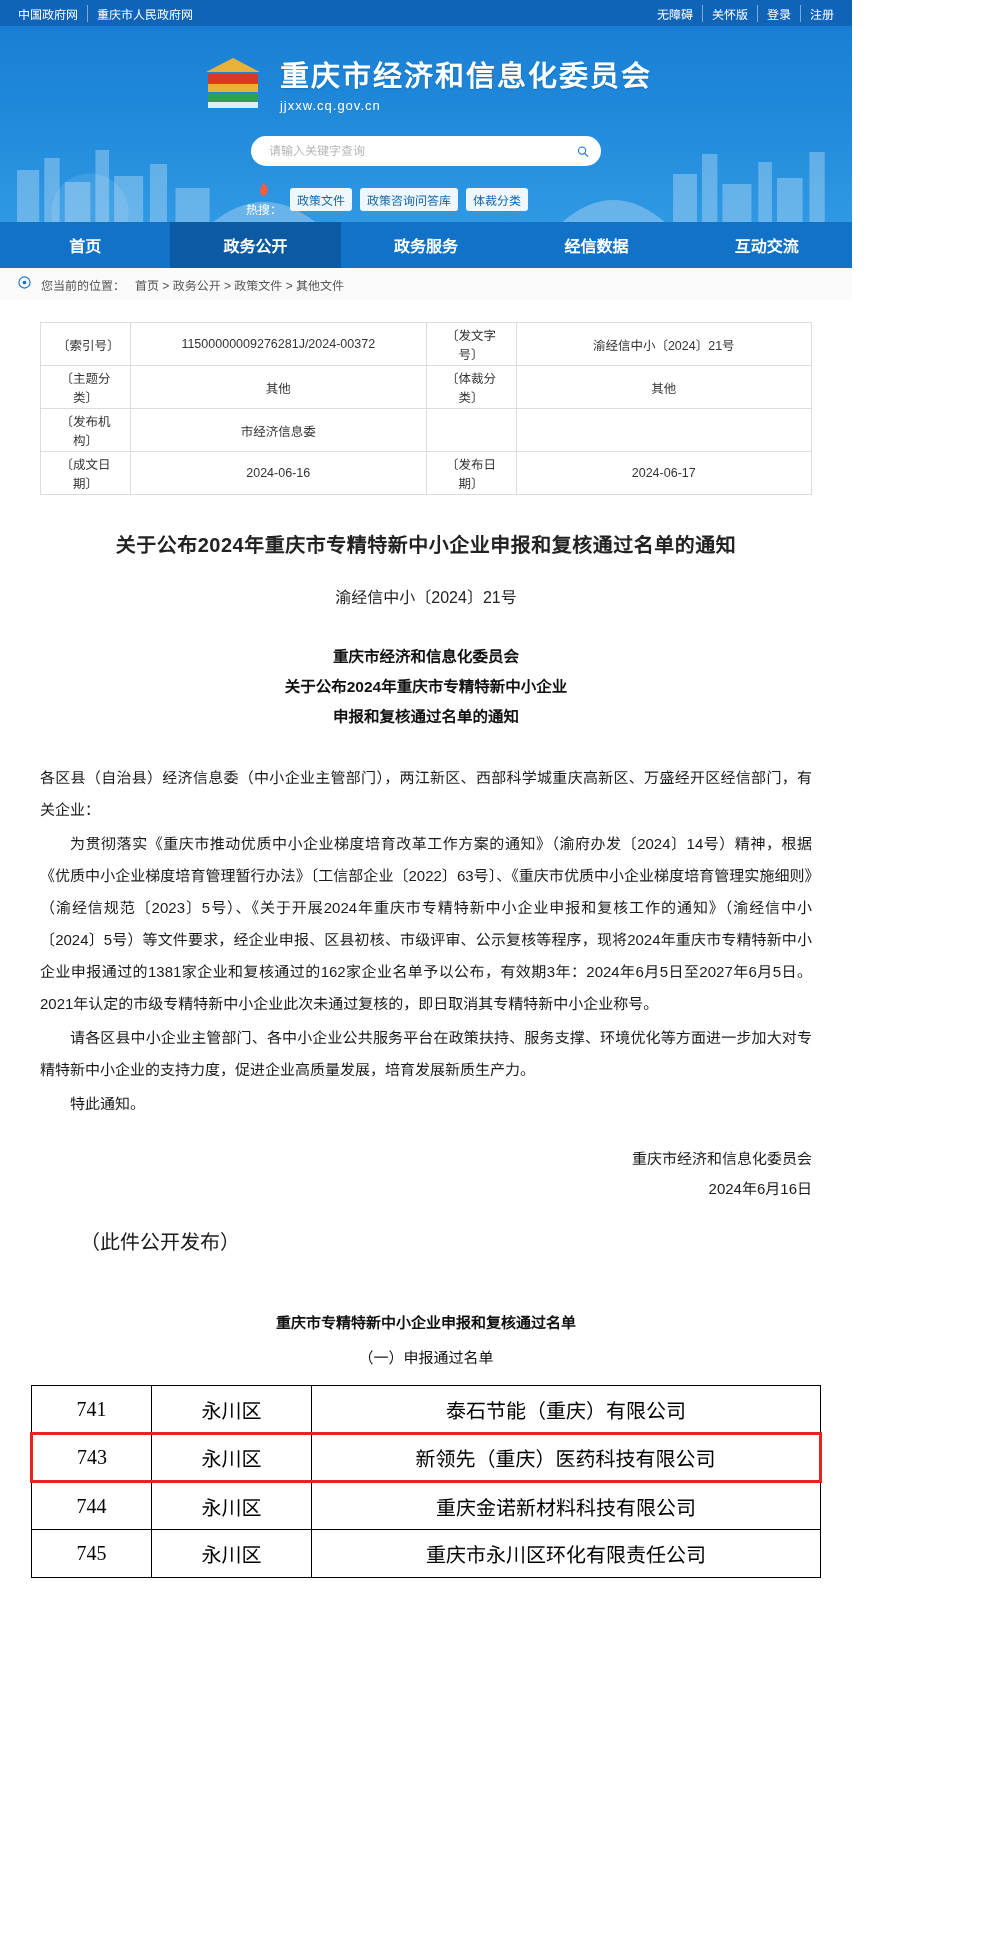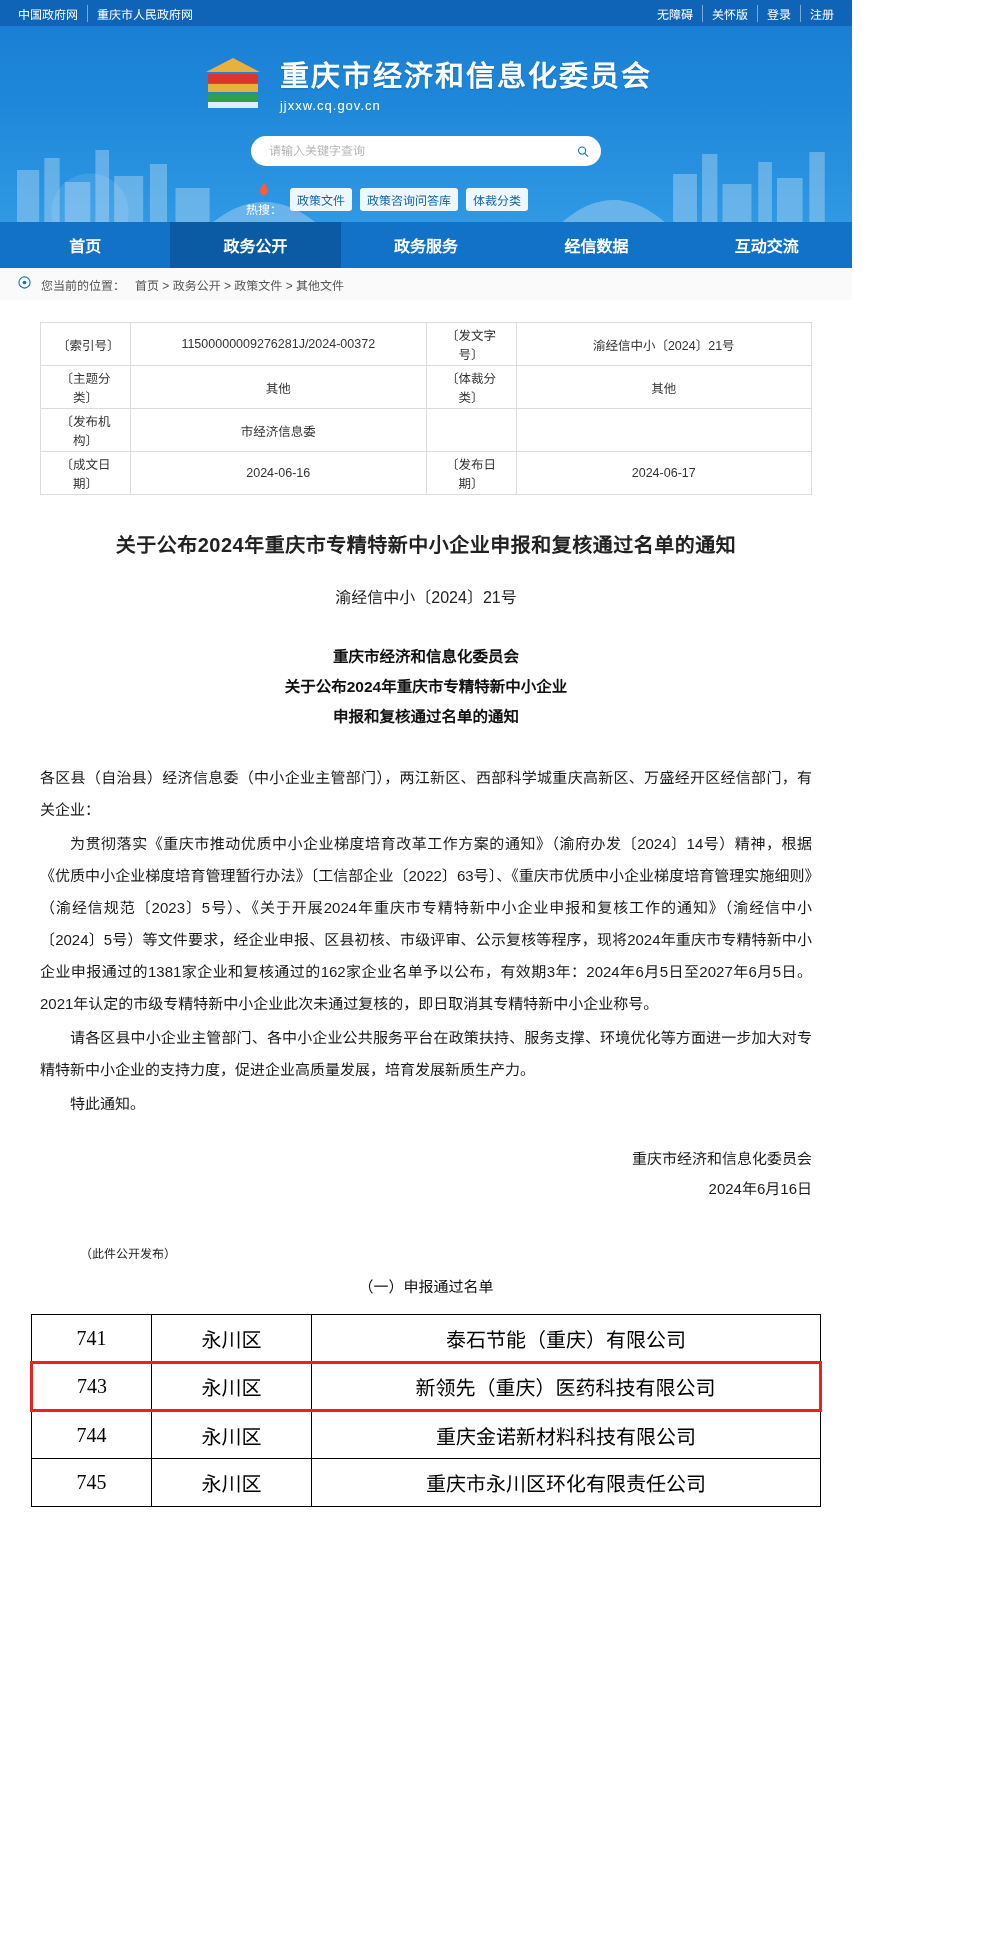--- a/index.html
+++ b/index.html
@@ -178,23 +178,23 @@
   }
   .para.indent { text-indent: 2em; }
   .sign {
     text-align: right;
     font-size: 15px;
     line-height: 30px;
     color: #1a1a1a;
     margin-top: 24px;
   }
   .note {
-    font-size: 12px;
+    font-size: 20px;
     color: #1a1a1a;
-    margin-top: 40px;
+    margin-top: 22px;
     padding-left: 40px;
   }
   .list-title {
     text-align: center;
     font-size: 15px;
     font-weight: bold;
     color: #111;
     margin-top: 56px;
   }
   .list-subtitle {
@@ -372,20 +372,21 @@
     <p class="para indent">请各区县中小企业主管部门、各中小企业公共服务平台在政策扶持、服务支撑、环境优化等方面进一步加大对专精特新中小企业的支持力度，促进企业高质量发展，培育发展新质生产力。</p>
     <p class="para indent">特此通知。</p>
 
     <div class="sign">
       <div>重庆市经济和信息化委员会</div>
       <div>2024年6月16日</div>
     </div>
 
     <div class="note">（此件公开发布）</div>
 
+    <div class="list-title">重庆市专精特新中小企业申报和复核通过名单</div>
     <div class="list-subtitle">（一）申报通过名单</div>
   </div>
 
   <div class="biglist-wrap">
     <table class="biglist">
       <tbody>
         <tr>
           <td class="c-num">741</td>
           <td class="c-area">永川区</td>
           <td class="c-company">泰石节能（重庆）有限公司</td>

